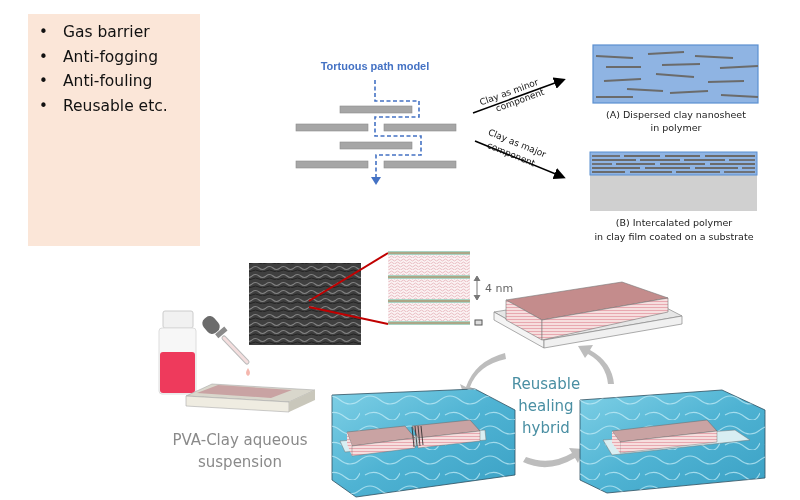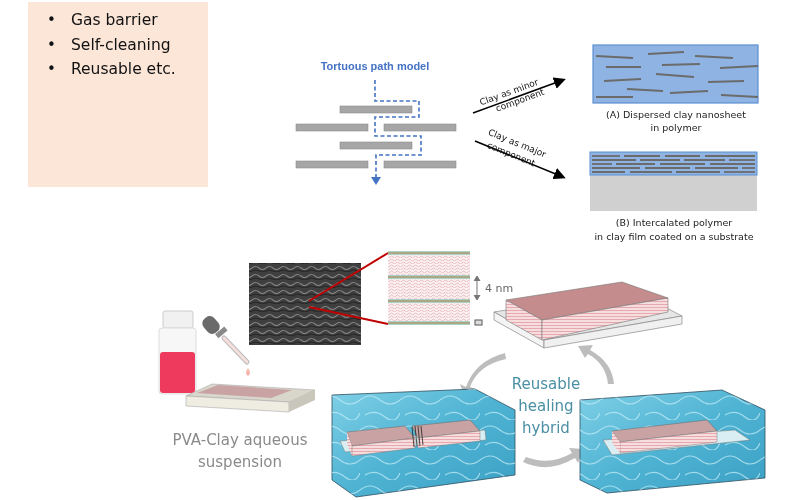--- a/index.html
+++ b/index.html
@@ -1,30 +1,31 @@
 <!DOCTYPE html>
 <html><head>
 <meta charset="utf-8">
 <style>
   html, body { margin:0; padding:0; background:#ffffff; }
   body { width:800px; height:500px; position:relative; overflow:hidden; font-family:"Liberation Sans", sans-serif; }
   .abs { position:absolute; }
-  #props { left:28px; top:2px; width:172px; height:185px; background:#fbe6d8;padding-left:8px; }
+  #props { left:28px; top:14px; width:172px; height:232px; background:#fbe6d8; }
   #props ul { list-style:none; margin:0; padding:6px 0 0 0; }
   #props li { font-family:"DejaVu Sans", sans-serif; font-size:15.5px; color:#111; height:24.5px; line-height:24.5px; position:relative; padding-left:35px; }
   #props li::before { content:"\2022"; position:absolute; left:11px; top:0; font-size:15px; }
   svg { position:absolute; left:0; top:0; }
 </style>
 </head>
 <body>
 
 <div id="props" class="abs">
   <ul id="props-list">
       <li>Gas barrier</li>
-      <li>Self-cleaning</li>
+      <li>Anti-fogging</li>
+      <li>Anti-fouling</li>
       <li>Reusable etc.</li>
     </ul>
 </div>
 
 <svg width="800" height="500" viewBox="0 0 800 500">
   <defs>
     <marker id="arrowBlk" markerWidth="8" markerHeight="8" refX="6" refY="4" orient="auto">
       <path d="M0,0 L8,4 L0,8 z" fill="#000"></path>
     </marker>
     <marker id="arrowBlue" markerWidth="8" markerHeight="8" refX="4" refY="4" orient="auto">

